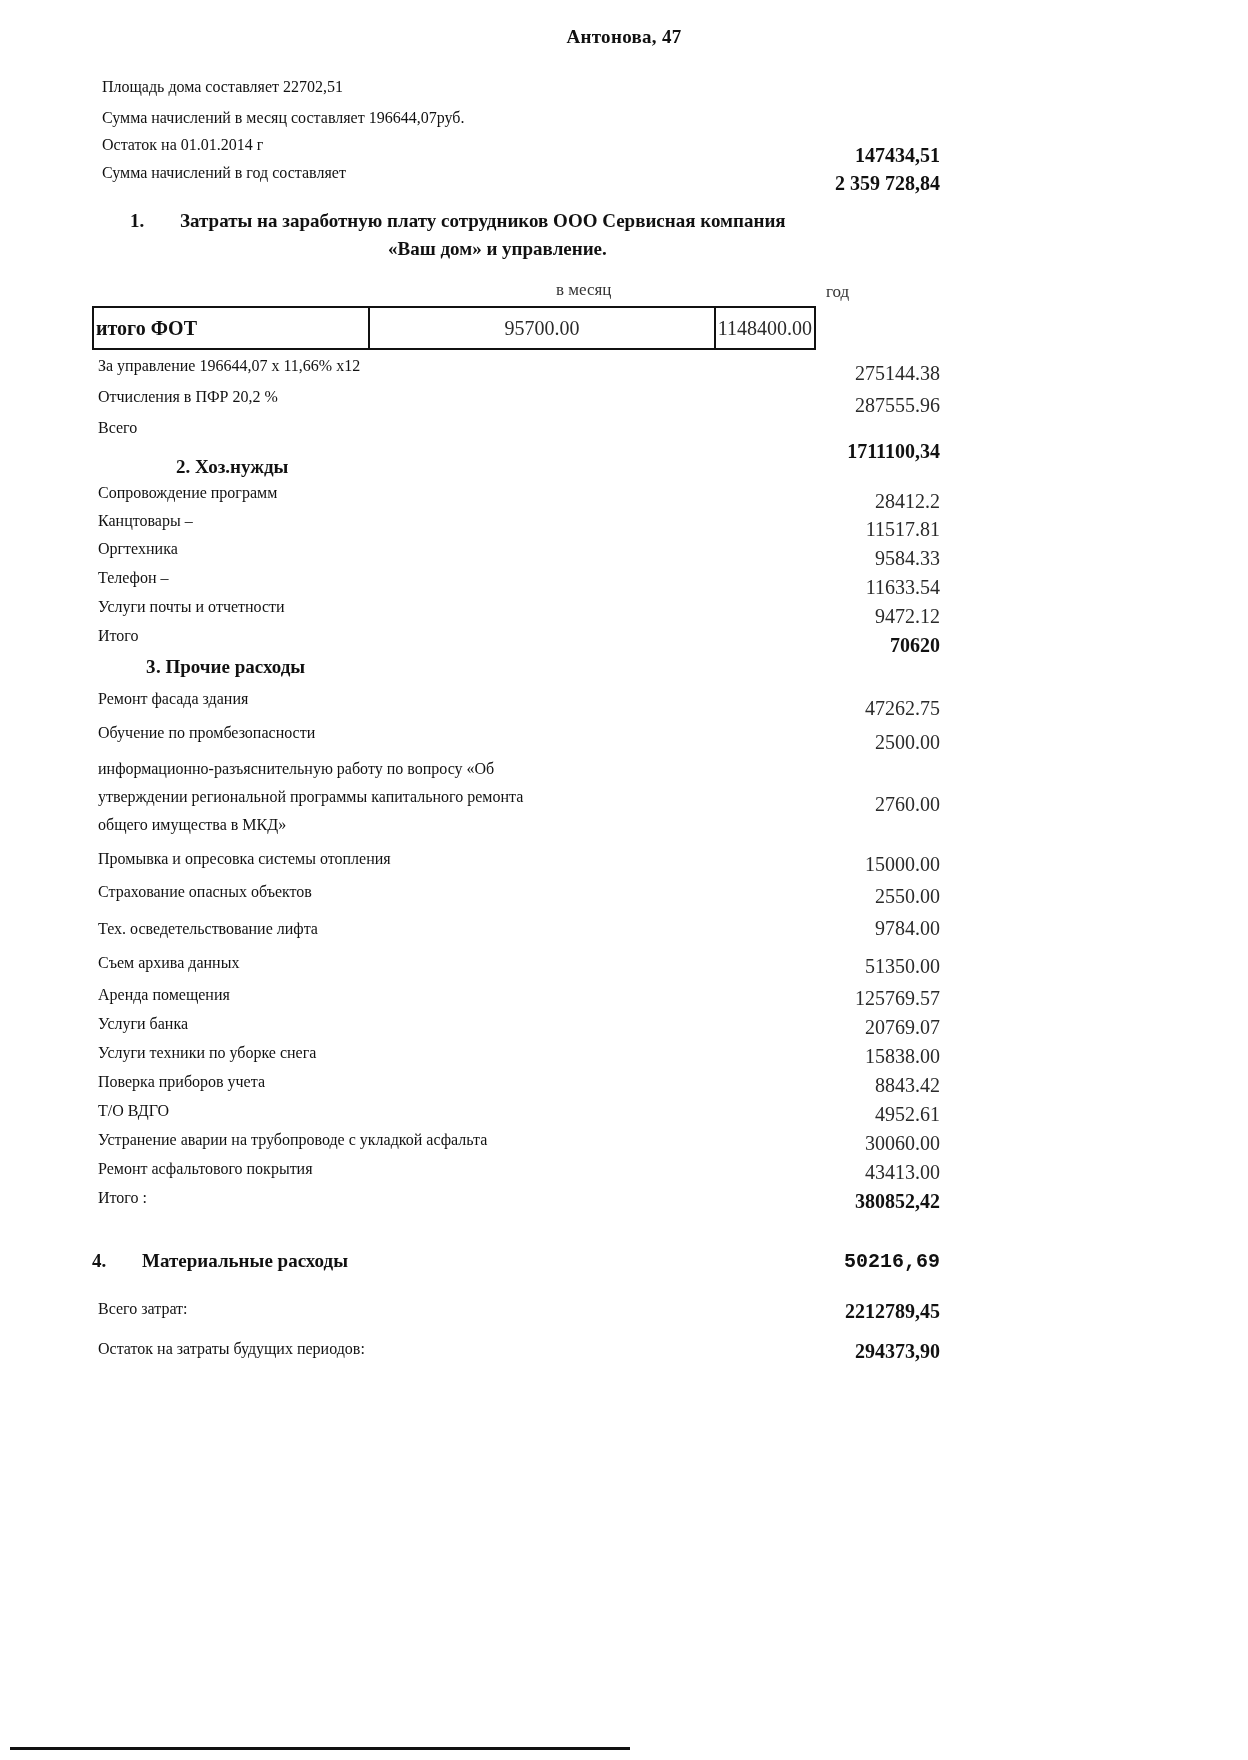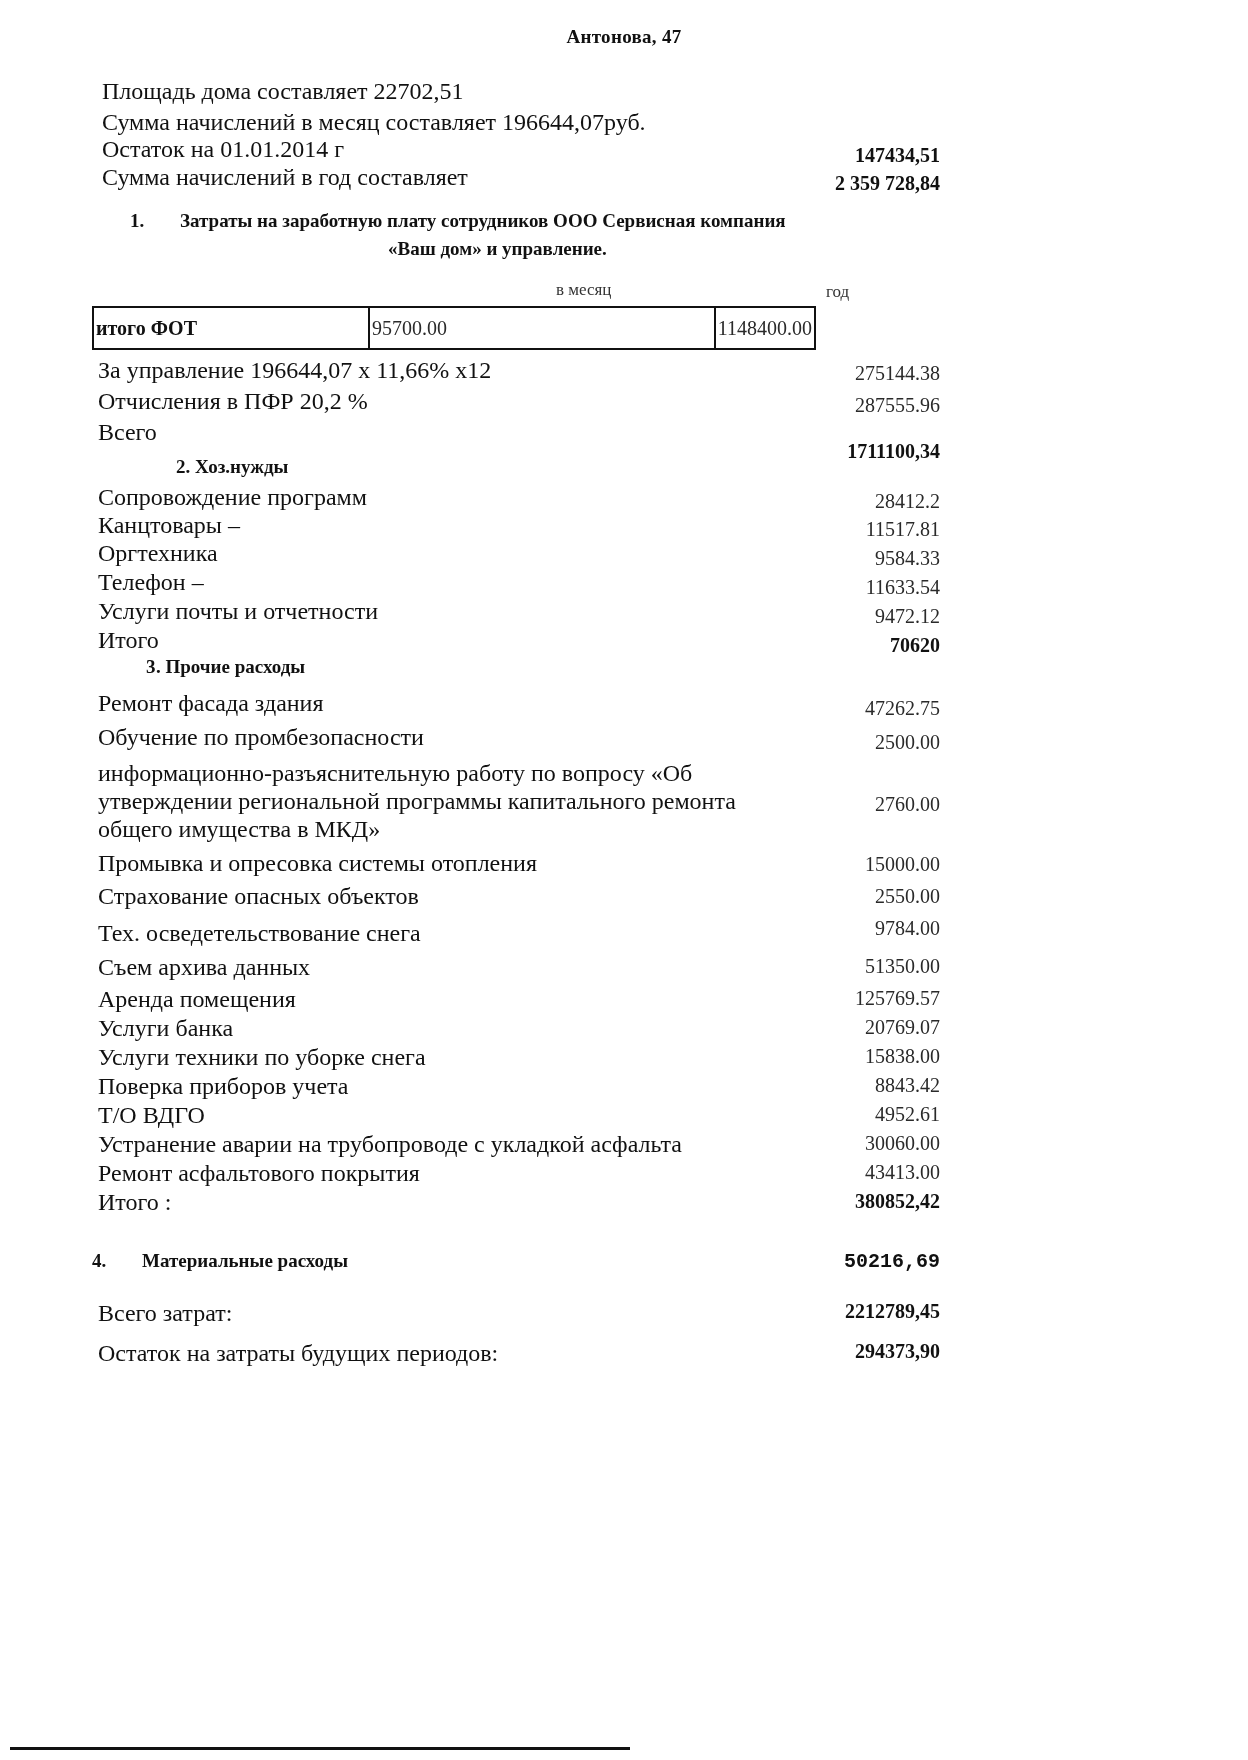--- a/index.html
+++ b/index.html
@@ -1,20 +1,20 @@
 <!DOCTYPE html>
 <html><head>
 <meta charset="utf-8">
 <style>
   html, body { margin:0; padding:0; background:#ffffff; }
   body { width:1248px; height:1760px; position:relative; overflow:hidden;
          font-family:"Liberation Serif", "DejaVu Serif", serif; color:#111; }
   .abs { position:absolute; white-space:nowrap; }
   .title { left:0; width:1248px; text-align:center; top:26px; font-size:19px; font-weight:bold; letter-spacing:0.3px; }
-  .line { font-size:24px; left:102px; }
+  .line { font-size:16px; left:102px; }
   .rnum { font-size:20px; right:308px; text-align:right; }
   .bold { font-weight:bold; }
   .sec1 { font-size:19px; font-weight:bold; }
   .ul { text-decoration-thickness:2px; text-underline-offset:3px; }
   .colhdr { font-size:17px; color:#333; }
   table.fot { position:absolute; left:92px; top:306px; width:724px; border-collapse:collapse; }
   table.fot td { border:2px solid #111; height:40px; font-size:20px; padding:0 2px; }
   .gray { color:#2a2a2a; }
   .bottom-rule { position:absolute; left:10px; top:1747px; width:620px; height:3px; background:#111; }
 </style>
@@ -34,21 +34,21 @@
 <div class="abs sec1 ul" style="left:180px; top:210px;">Затраты на заработную плату сотрудников ООО Сервисная компания</div>
 <div class="abs sec1 ul" style="left:388px; top:238px;">«Ваш дом» и управление.</div>
 
 <div class="abs colhdr" style="left:556px; top:280px;">в месяц</div>
 <div class="abs colhdr" style="left:826px; top:282px;">год</div>
 
 <table class="fot">
   <tbody>
       <tr>
     <td style="width:292px; font-weight:bold;">итого ФОТ</td>
-    <td style="width:366px; text-align:left;margin-top:28px;" class="gray">95700.00</td>
+    <td style="width:366px; text-align:center;margin-top:28px;" class="gray">95700.00</td>
     <td style="text-align:right;" class="gray">1148400.00</td>
   </tr>
 </tbody>
   </table>
 
 <div class="abs line" style="top:357px; left:98px;">За управление  196644,07 х 11,66% х12</div>
 <div class="abs rnum gray" style="top:362px;">275144.38</div>
 <div class="abs line" style="top:388px; left:98px;">Отчисления в ПФР 20,2 %</div>
 <div class="abs rnum gray" style="top:394px;">287555.96</div>
 <div class="abs line" style="top:419px; left:98px;">Всего</div>
@@ -78,21 +78,21 @@
 
 <div class="abs line" style="top:760px; left:98px;">информационно-разъяснительную работу по вопросу «Об</div>
 <div class="abs line" style="top:788px; left:98px;">утверждении региональной программы капитального ремонта</div>
 <div class="abs line" style="top:816px; left:98px;text-align:right;">общего имущества в МКД»</div>
 <div class="abs rnum gray" style="top:793px;">2760.00</div>
 
 <div class="abs line" style="top:850px; left:98px;">Промывка и опресовка системы отопления</div>
 <div class="abs rnum gray" style="top:853px;">15000.00</div>
 <div class="abs line" style="top:883px; left:98px;">Страхование опасных объектов</div>
 <div class="abs rnum gray" style="top:885px;">2550.00</div>
-<div class="abs line" style="top:920px; left:98px;">Тех. осведетельствование снега</div>
+<div class="abs line" style="top:920px; left:98px;">Тех. осведетельствование лифта</div>
 <div class="abs rnum gray" style="top:917px;">9784.00</div>
 <div class="abs line" style="top:954px; left:98px;">Съем архива данных</div>
 <div class="abs rnum gray" style="top:955px;">51350.00</div>
 <div class="abs line" style="top:986px; left:98px;">Аренда помещения</div>
 <div class="abs rnum gray" style="top:987px;">125769.57</div>
 <div class="abs line" style="top:1015px; left:98px;">Услуги банка</div>
 <div class="abs rnum gray" style="top:1016px;">20769.07</div>
 <div class="abs line" style="top:1044px; left:98px;">Услуги техники по уборке снега</div>
 <div class="abs rnum gray" style="top:1045px;">15838.00</div>
 <div class="abs line" style="top:1073px; left:98px;">Поверка приборов учета</div>

